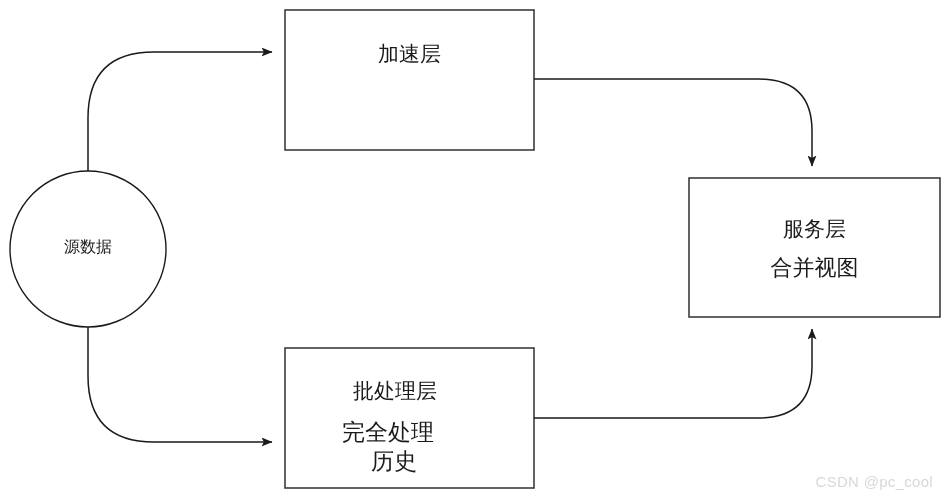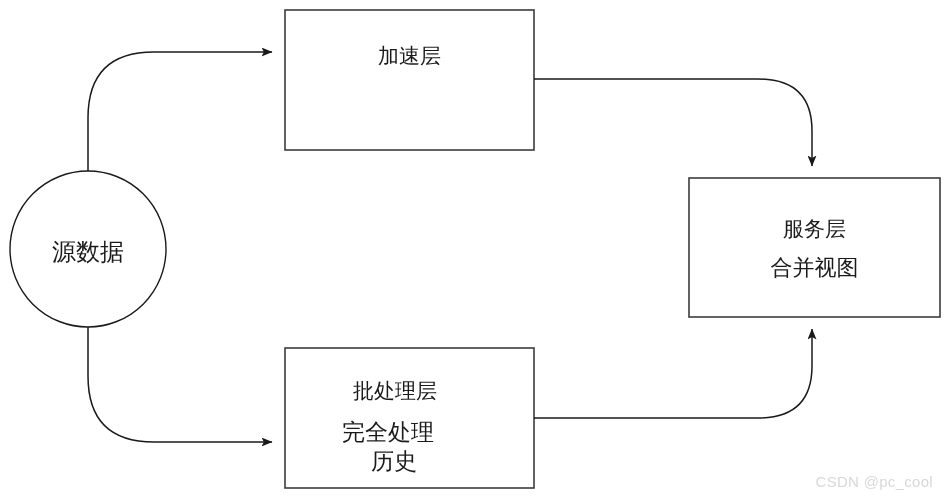--- a/index.html
+++ b/index.html
@@ -34,21 +34,21 @@
   .lbl-title {
     font-size: 21px;
   }
   .lbl-sub {
     font-size: 23px;
   }
   .lbl-sub-sm {
     font-size: 22px;
   }
   .lbl-circle {
-    font-size: 24px;
+    font-size: 16px;
   }
   #watermark {
     position: absolute;
     right: 16px;
     bottom: 8px;
     font-family: "Liberation Sans", "DejaVu Sans", sans-serif;
     font-size: 15px;
     color: #d8d8d8;
     letter-spacing: 0.3px;
     user-select: none;
@@ -84,21 +84,21 @@
 
     <path d="M88,327 L88,376 Q88,442 154,442 L272,442" fill="none" stroke="#1a1a1a" stroke-width="1.5" marker-end="url(#arrowR)"></path>
 
     <path d="M534,79 L758,79 Q812,79 812,131 L812,166" fill="none" stroke="#1a1a1a" stroke-width="1.5" marker-end="url(#arrowD)"></path>
 
     <path d="M534,418 L758,418 Q812,418 812,366 L812,329" fill="none" stroke="#1a1a1a" stroke-width="1.5" marker-end="url(#arrowU)"></path>
   </svg>
 
   <div class="node-label lbl-circle" style="left:10px; top:237px; width:156px;">源数据</div>
 
-  <div class="node-label lbl-title" style="left:285px; top:43px; width:249px;">加速层</div>
+  <div class="node-label lbl-title" style="left:285px; top:43px; width:249px;font-family:Liberation Mono, monospace;">加速层</div>
 
   <div class="node-label lbl-title" style="left:689px; top:216px; width:251px;">服务层</div>
   <div class="node-label lbl-sub-sm" style="left:689px; top:254px; width:251px;">合并视图</div>
 
   <div class="node-label lbl-title" style="left:285px; top:378px; width:220px;">批处理层</div>
   <div class="node-label lbl-sub" style="left:285px; top:419px; width:206px;">完全处理</div>
   <div class="node-label lbl-sub" style="left:285px; top:448px; width:218px;">历史</div>
 
   <div id="watermark">CSDN @pc_cool</div>
 

